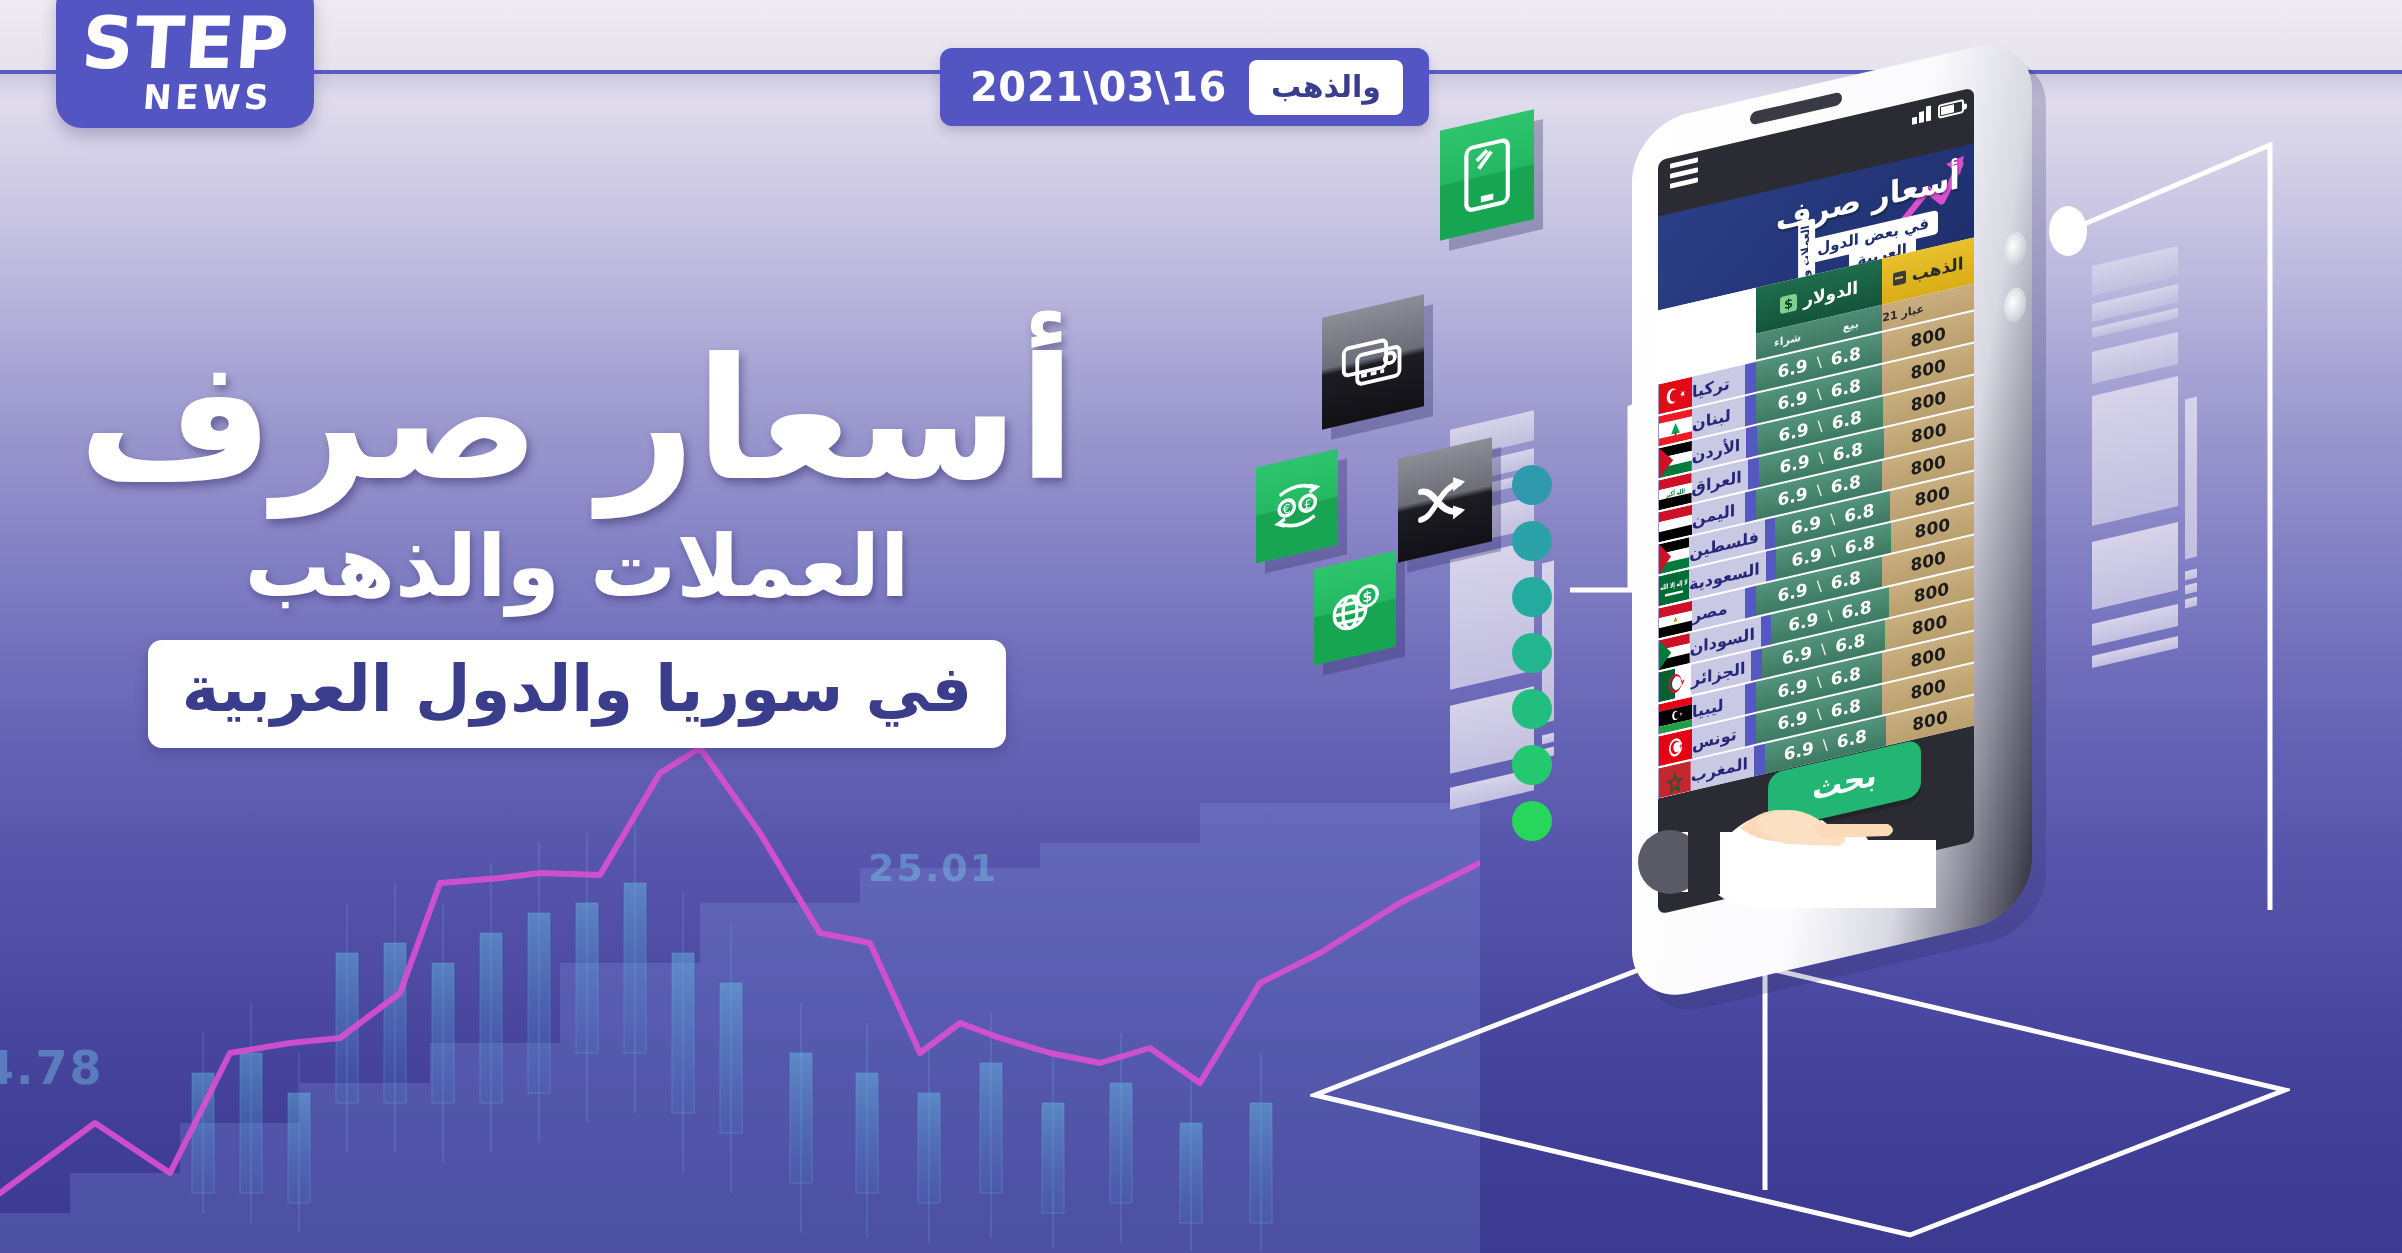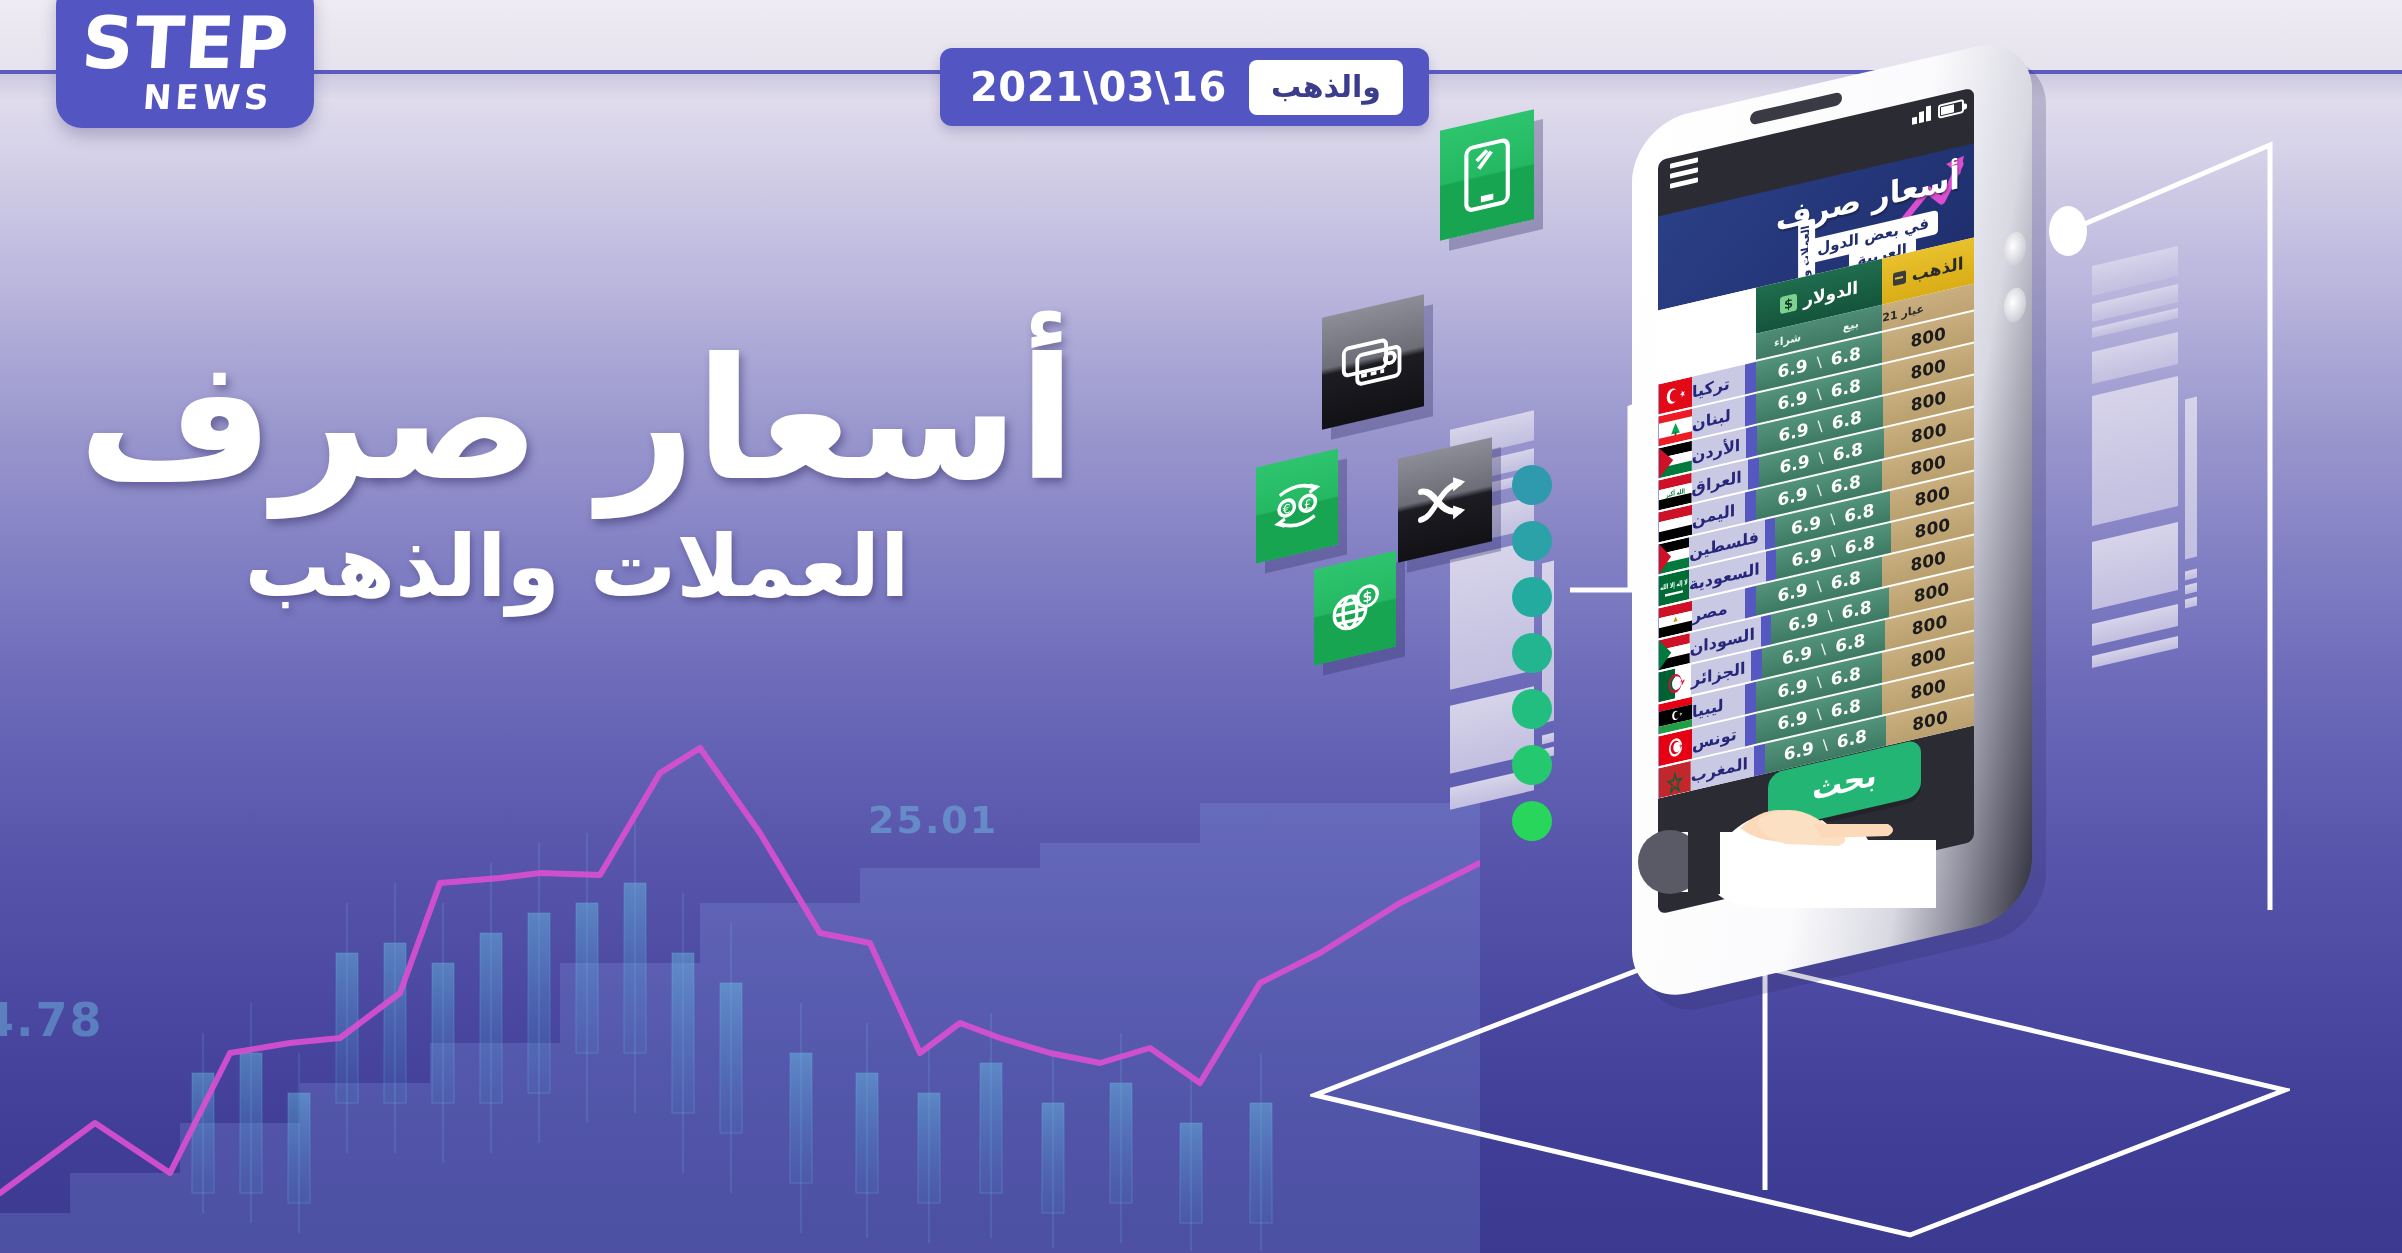--- a/index.html
+++ b/index.html
@@ -119,20 +119,21 @@
   .chartwrap {
     position: absolute; left: 0; bottom: 0;
     width: 1480px; height: 600px;
     overflow: hidden;
     pointer-events: none;
   }
   .chart-label {
     position: absolute; font-weight: 700;
     color: rgba(120,205,235,.42);
     letter-spacing: 2px;
+    margin-top: 48px;
   }
   .lbl-a { left: -18px; top: 340px; font-size: 46px; }
   .lbl-b { left: 868px; top: 145px; font-size: 38px; }
 
   
   .scene { position: absolute; left: 1240px; top: 60px; width: 1162px; height: 1190px; }
 
   .floor {
     position: absolute; left: 70px; top: 880px;
     width: 980px; height: 300px;
@@ -413,20 +414,21 @@
   </div>
 
   <div class="date-badge">
     <div class="date-day">والذهب</div>
     <div class="date-num">2021\03\16</div>
   </div>
 
   <div class="headline">
     <div class="h-main">أسعار صرف</div>
     <div class="h-sub">العملات والذهب</div>
+    <div><span class="h-pill">في سوريا والدول العربية</span></div>
   </div>
 
   <div class="scene">
 
     <svg class="floor" viewBox="0 0 980 300">
       <path d="M380,10 L975,150 L600,295 L5,155 Z" fill="none" stroke="#ffffff" stroke-width="5"></path>
       <path d="M300,120 L880,10" fill="none" stroke="#ffffff" stroke-width="0"></path>
       <line x1="300" y1="296" x2="300" y2="0" stroke="#ffffff" stroke-width="5" opacity="0"></line>
     </svg>
     <svg class="floor" viewBox="0 0 980 300" style="left:70px;top:880px">

